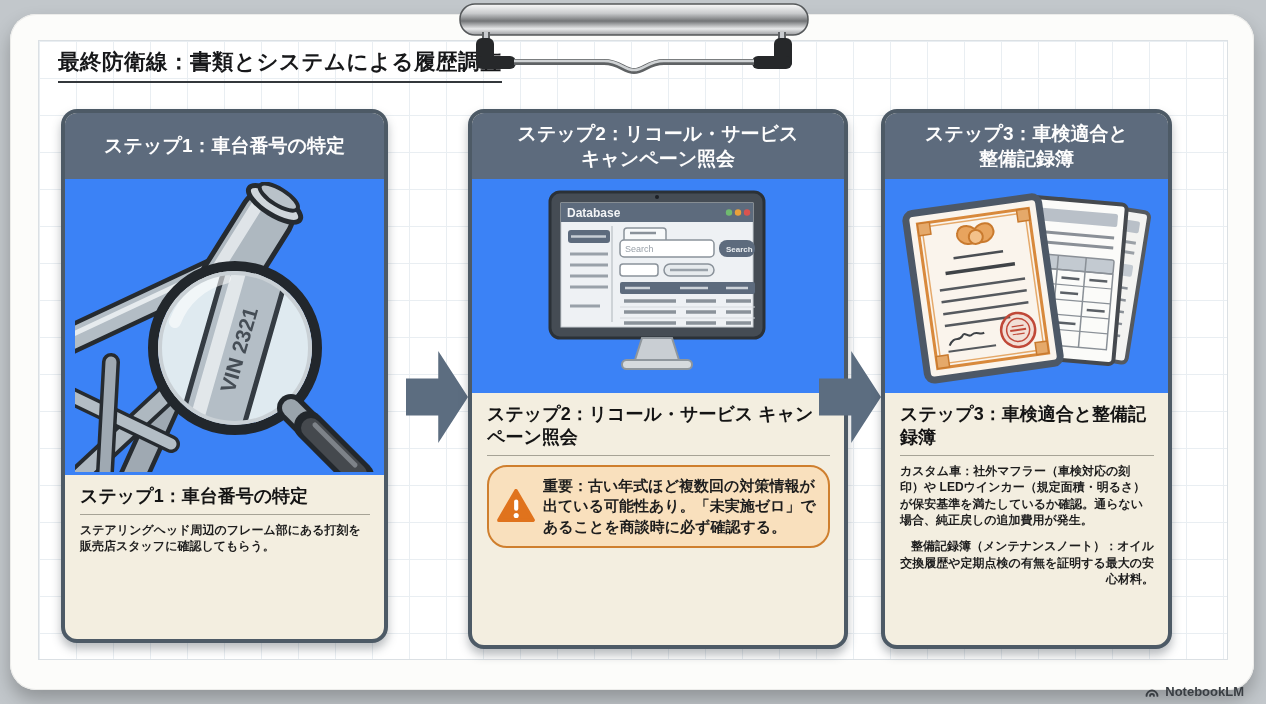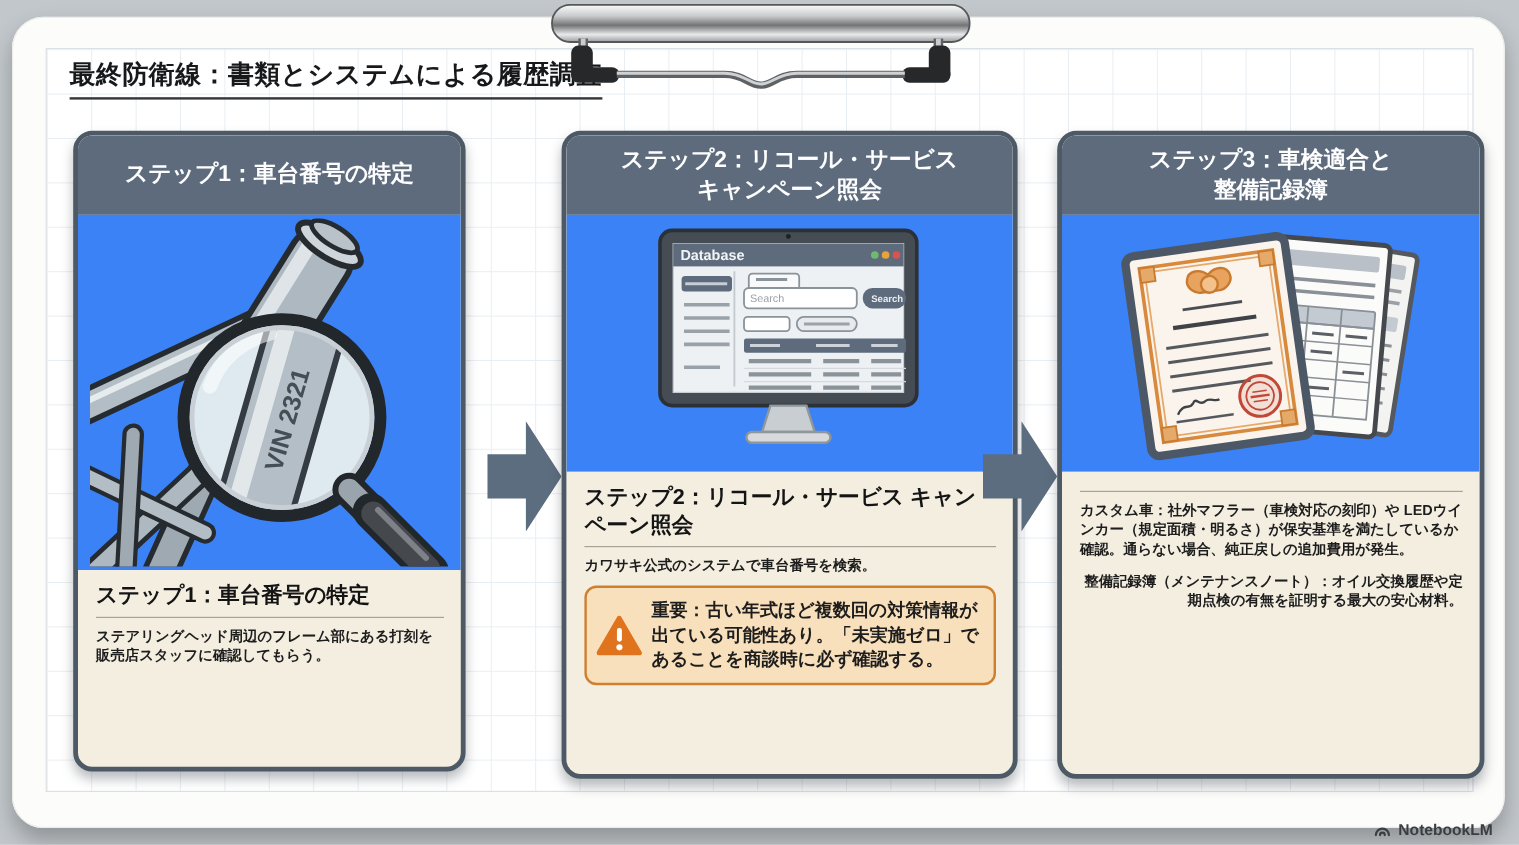--- a/index.html
+++ b/index.html
@@ -34,38 +34,38 @@
   }
   
   .card {
     position:absolute; border:4px solid #4d5a66; border-radius:16px;
     background:#f3eee0; overflow:hidden;
     box-shadow:0 6px 10px rgba(55,62,72,.35);
     display:flex; flex-direction:column;
   }
   .card-1 { left:22px; top:68px; width:327px; height:534px; }
   .card-2 { left:429px; top:68px; width:380px; height:540px; }
-  .card-3 { left:842px; top:68px; width:356px; height:540px; }
+  .card-3 { left:842px; top:68px; width:291px; height:540px; }
   .card-header {
     background:#5d6b7d; color:#fdfdfd; min-height:66px;
     display:flex; align-items:center; justify-content:center;
     font-size:19px; font-weight:bold; text-align:center;
     white-space:pre-line; line-height:1.32; padding:4px 8px;
     flex:0 0 66px;
   }
   .card-image { background:#3b82f6; display:flex; align-items:center; justify-content:center; }
   .card-1 .card-image { flex:0 0 296px; }
   .card-2 .card-image, .card-3 .card-image { flex:0 0 214px; }
   .card-text { flex:1; padding:10px 14px 10px 15px; }
   .card-heading { font-size:18px; font-weight:bold; color:#141414; line-height:1.28; }
   .card-rule { border:none; border-top:1px solid #a6a396; margin:6px 0 7px; }
   .card-body { font-size:12px; font-weight:bold; color:#1d1d1d; line-height:1.36; }
   .card-body + .card-body { margin-top:10px;text-align:right; }
   .warning-box {
-    margin-top:9px; background:#f9e0bd; border:2px solid #cf7f2e; border-radius:10px;
+    margin-top:9px; background:#f9e0bd; border:2px solid #cf7f2e; border-radius:20px;
     padding:9px 10px 9px 6px; display:flex; align-items:center; gap:6px;
   }
   .warning-icon { flex:0 0 42px; display:flex; justify-content:center; }
   .warning-text { font-size:15px; font-weight:bold; color:#1d1d1d; line-height:1.35; }
   
   .arrow {
     position:absolute; width:62px; height:92px; background:#5c6d80; top:310px;
     clip-path:polygon(0% 30%, 52% 30%, 52% 0%, 100% 50%, 52% 100%, 52% 70%, 0% 70%);
   }
   .arrow-1 { left:367px; }
@@ -208,21 +208,20 @@
 
           <g>
             <path d="M112 152 h30 l7 22 h-44 z" fill="#c9ced3" stroke="#8f969c" stroke-width="2"></path>
             <rect x="92" y="174" width="70" height="9" rx="4.5" fill="#d6dadd" stroke="#8f969c" stroke-width="2"></rect>
           </g>
         </svg>
       </div>
       <div class="card-text">
         <div class="card-heading">ステップ2：リコール・サービス キャンペーン照会</div>
         <hr class="card-rule">
-        <div class="card-body">カワサキ公式のシステムで車台番号を検索。</div>
         <div class="warning-box">
           <div class="warning-icon">
             <svg width="38" height="34" viewBox="0 0 40 36">
               <path d="M20 2 L38 33 H2 Z" fill="#e0731d" stroke="#e0731d" stroke-width="4" stroke-linejoin="round"></path>
               <rect x="18" y="11" width="4.4" height="12" rx="2.2" fill="#ffffff"></rect>
               <circle cx="20.2" cy="28" r="2.7" fill="#ffffff"></circle>
             </svg>
           </div>
           <div class="warning-text">重要：古い年式ほど複数回の対策情報が出ている可能性あり。「未実施ゼロ」であることを商談時に必ず確認する。</div>
         </div>
@@ -309,20 +308,21 @@
               <circle cx="116" cy="146" r="17" fill="rgba(192,72,56,0.12)" stroke="#c04838" stroke-width="2.5"></circle>
               <circle cx="116" cy="146" r="11.5" fill="none" stroke="#c04838" stroke-width="1.5"></circle>
               <line x1="108" y1="146" x2="124" y2="146" stroke="#c04838" stroke-width="2"></line>
               <line x1="110" y1="142" x2="122" y2="142" stroke="#c04838" stroke-width="1.2"></line>
               <line x1="110" y1="150" x2="122" y2="150" stroke="#c04838" stroke-width="1.2"></line>
             </g>
           </g>
         </svg>
       </div>
       <div class="card-text">
+        <div class="card-heading">ステップ3：車検適合と整備記録簿</div>
         <hr class="card-rule">
         <div class="card-body">カスタム車：社外マフラー（車検対応の刻印）や LEDウインカー（規定面積・明るさ）が保安基準を満たしているか確認。通らない場合、純正戻しの追加費用が発生。</div>
         <div class="card-body">整備記録簿（メンテナンスノート）：オイル交換履歴や定期点検の有無を証明する最大の安心材料。</div>
       </div>
     </div>
 
   </div>
 </div>
 
 <svg class="clip" viewBox="0 0 372 78">

